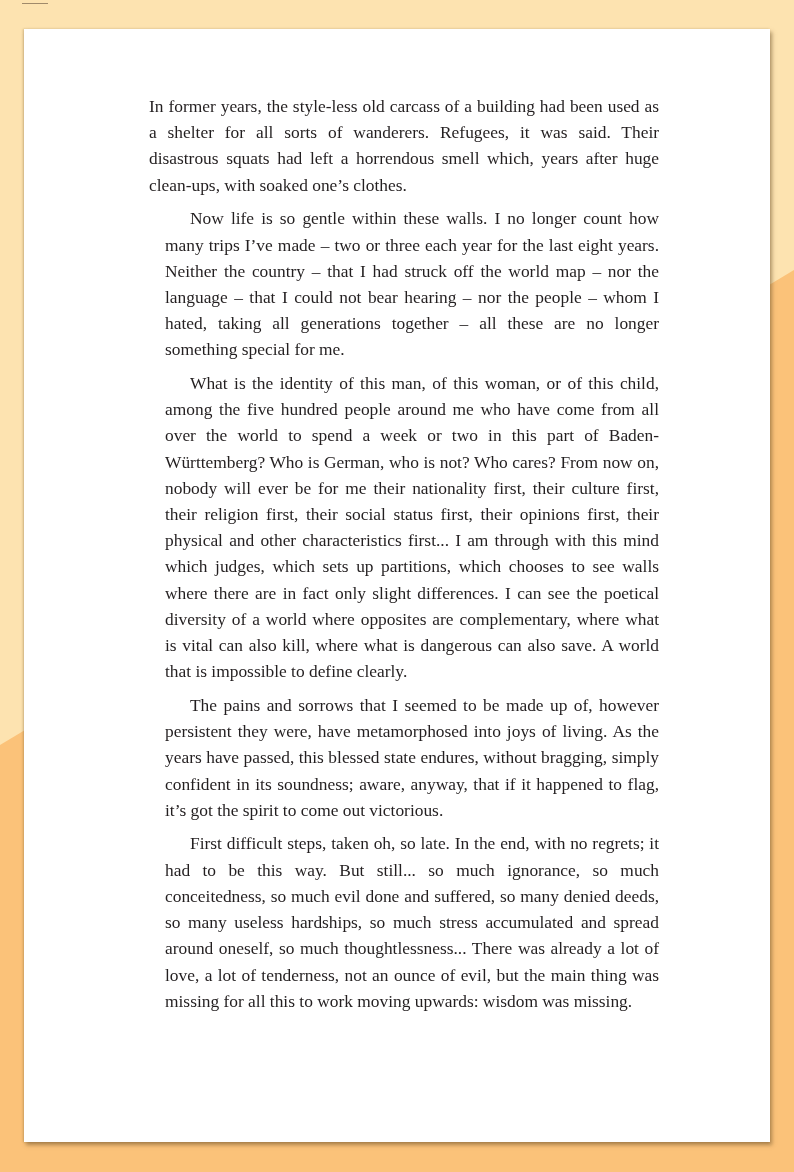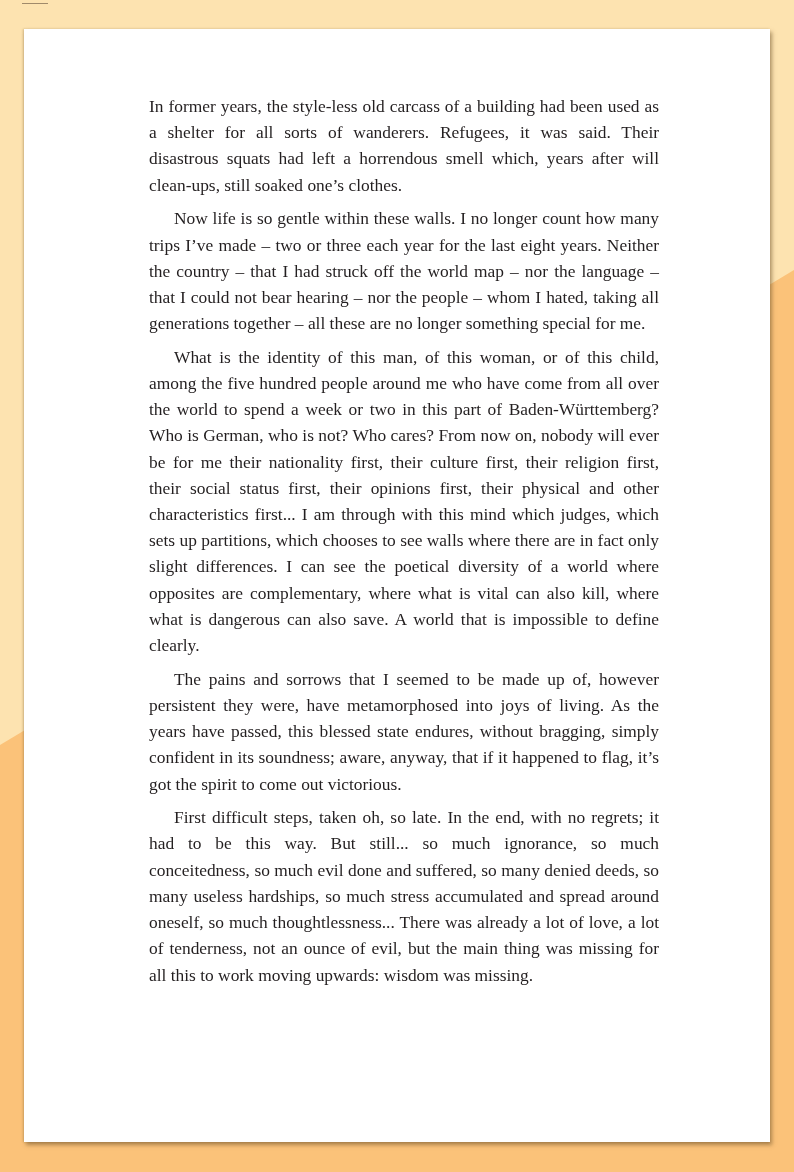--- a/index.html
+++ b/index.html
@@ -43,33 +43,34 @@
       font-size: 17.4px;
       line-height: 26.2px;
     }
     .para {
       margin: 0 0 7.5px 0;
       text-align: justify;
       hyphens: none;
     }
     .para.indent {
       text-indent: 25px;
+      margin-left: 16px;
     }
   </style>
 </head>
 <body>
 
 <svg class="bg-shape" viewBox="0 0 794 1172" preserveAspectRatio="none">
   <rect x="0" y="0" width="794" height="1172" fill="#fde3b0"></rect>
   <path d="M0,745 L794,270 L794,1172 L0,1172 Z" fill="#fbc279"></path>
 </svg>
 
 <div class="top-mark"></div>
 
 <div class="page">
   <div class="text-block">
-    <p class="para">In former years, the style-less old carcass of a building had been used as a shelter for all sorts of wanderers. Refugees, it was said. Their disastrous squats had left a horrendous smell which, years after will clean-ups, still soaked one’s clothes.</p>
+    <p class="para">In former years, the style-less old carcass of a building had been used as a shelter for all sorts of wanderers. Refugees, it was said. Their disastrous squats had left a horrendous smell which, years after huge clean-ups, with soaked one’s clothes.</p>
     <p class="para indent">Now life is so gentle within these walls. I no longer count how many trips I’ve made – two or three each year for the last eight years. Neither the country – that I had struck off the world map – nor the language – that I could not bear hearing – nor the people – whom I hated, taking all generations together – all these are no longer something special for me.</p>
     <p class="para indent">What is the identity of this man, of this woman, or of this child, among the five hundred people around me who have come from all over the world to spend a week or two in this part of Baden-Württemberg? Who is German, who is not? Who cares? From now on, nobody will ever be for me their nationality first, their culture first, their religion first, their social status first, their opinions first, their physical and other characteristics first... I am through with this mind which judges, which sets up partitions, which chooses to see walls where there are in fact only slight differences. I can see the poetical diversity of a world where opposites are complementary, where what is vital can also kill, where what is dangerous can also save. A world that is impossible to define clearly.</p>
     <p class="para indent">The pains and sorrows that I seemed to be made up of, however persistent they were, have metamorphosed into joys of living. As the years have passed, this blessed state endures, without bragging, simply confident in its soundness; aware, anyway, that if it happened to flag, it’s got the spirit to come out victorious.</p>
     <p class="para indent">First difficult steps, taken oh, so late. In the end, with no regrets; it had to be this way. But still... so much ignorance, so much conceitedness, so much evil done and suffered, so many denied deeds, so many useless hardships, so much stress accumulated and spread around oneself, so much thoughtlessness... There was already a lot of love, a lot of tenderness, not an ounce of evil, but the main thing was missing for all this to work moving upwards: wisdom was missing.</p>
   </div>
 </div>
 
 </body></html>

